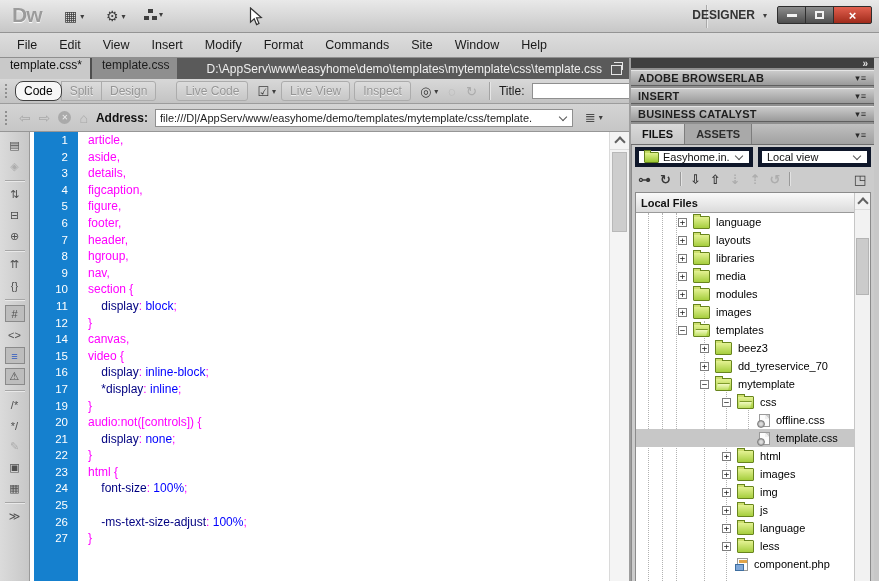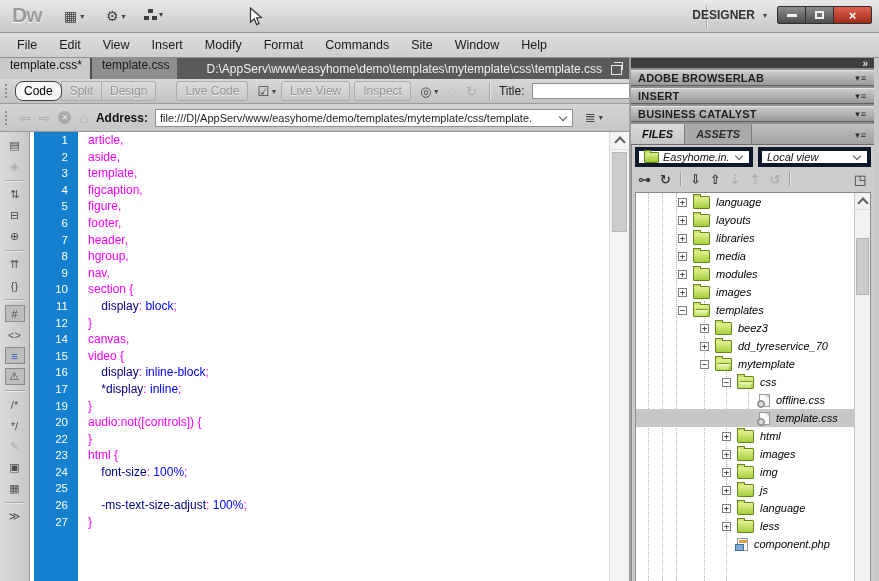--- a/index.html
+++ b/index.html
@@ -110,21 +110,21 @@
   .dock-edge{position:absolute;right:0;top:0;bottom:0;width:5px;background:#c8c8c8;border-left:1px solid #818181;}
   .dock-inner{position:absolute;left:0;top:0;right:5px;bottom:0;display:flex;flex-direction:column;}
   .dock-strip{height:10px;flex:none;background:#3f3f3f;display:flex;justify-content:flex-end;
               align-items:center;padding-right:6px;}
   .dchev{color:#e0e0e0;font-size:10px;line-height:9px;font-weight:bold;}
   .phead{height:16px;flex:none;margin-top:2px;box-sizing:border-box;
          background:linear-gradient(#cbcbcb,#9a9a9a);border-top:1px solid #e5e5e5;border-bottom:1px solid #5f5f5f;
          display:flex;align-items:center;justify-content:space-between;padding:0 7px;}
   .ptitle{font-size:11px;font-weight:bold;color:#1f1f1f;letter-spacing:0.2px;}
   .pmenu{font-size:9px;color:#2a2a2a;letter-spacing:1px;}
-  .files-panel{flex:1;margin-top:2px;display:flex;flex-direction:column;min-height:0;font-style:italic;}
+  .files-panel{flex:1;margin-top:2px;display:flex;flex-direction:column;min-height:0;}
   .files-tabs{height:21px;flex:none;box-sizing:border-box;position:relative;
               background:linear-gradient(#c0c0c0,#a1a1a1);border-bottom:1px solid #6d6d6d;
               display:flex;align-items:stretch;}
   .ftab{font-size:11px;font-weight:bold;padding:4px 11px 0;border-right:1px solid #7d7d7d;}
   .ftab.active{background:linear-gradient(#dadada,#c5c5c5);color:#111;}
   .ftab.inactive{background:#a9a9a9;color:#2d2d2d;}
   .files-tabs .pmenu{position:absolute;right:7px;top:6px;}
   .files-body{flex:1;min-height:0;box-sizing:border-box;background:#cccccc;
               border-left:1px solid #8b8b8b;padding:2px 3px 0;display:flex;flex-direction:column;}
   .fp-selects{display:flex;gap:5px;margin-bottom:2px;flex:none;}
@@ -323,21 +323,21 @@
             <div class="cl">
               <span class="ln">1</span>
               <span class="lt"><span class="s">article,</span></span>
             </div>
             <div class="cl">
               <span class="ln">2</span>
               <span class="lt"><span class="s">aside,</span></span>
             </div>
             <div class="cl">
               <span class="ln">3</span>
-              <span class="lt"><span class="s">template,</span></span>
+              <span class="lt"><span class="s">details,</span></span>
             </div>
             <div class="cl">
               <span class="ln">4</span>
               <span class="lt"><span class="s">figcaption,</span></span>
             </div>
             <div class="cl">
               <span class="ln">5</span>
               <span class="lt"><span class="s">figure,</span></span>
             </div>
             <div class="cl">
@@ -384,20 +384,24 @@
               <span class="ln">17</span>
               <span class="lt"><span class="p">    *display</span><span class="m">: </span><span class="v">inline</span><span class="m">;</span></span>
             </div>
             <div class="cl">
               <span class="ln">19</span>
               <span class="lt"><span class="s">}</span></span>
             </div>
             <div class="cl">
               <span class="ln">20</span>
               <span class="lt"><span class="s">audio:not([controls]) {</span></span>
+            </div>
+            <div class="cl">
+              <span class="ln">21</span>
+              <span class="lt"><span class="p">    display</span><span class="m">: </span><span class="v">none</span><span class="m">;</span></span>
             </div>
             <div class="cl">
               <span class="ln">22</span>
               <span class="lt"><span class="s">}</span></span>
             </div>
             <div class="cl">
               <span class="ln">23</span>
               <span class="lt"><span class="s">html {</span></span>
             </div>
             <div class="cl">
@@ -471,20 +475,21 @@
               <span class="fico">⇩</span>
               <span class="fico">⇧</span>
               <span class="fico disabled">⇣</span>
               <span class="fico disabled">⇡</span>
               <span class="fico disabled">↺</span>
               <div class="fsep"></div>
               <span class="fico" style="margin-left: auto; margin-right: 2px;">◳</span>
             </div>
           <div class="files-lower">
             <div class="lf-col">
+              <div class="lf-header">Local Files</div>
               <div class="tree" id="tree">
                   <div class="guide" style="left: 12px; top: 0px; bottom: 0px;"></div>
                   <div class="guide" style="left: 26px; top: 0px; bottom: 0px;"></div>
                   <div class="guide" style="left: 40px; top: 0px; bottom: 0px;"></div>
                   <div class="guide" style="left: 68px; top: 108px; bottom: 0px;"></div>
                   <div class="guide" style="left: 90px; top: 176px; bottom: 0px;"></div>
                   <div class="guide" style="left: 112px; top: 194px; height: 40px;"></div>
                   <div class="trow" style="padding-left: 42px;">
                     <span class="exp">+</span>
                     <span class="ficon folder"></span>

